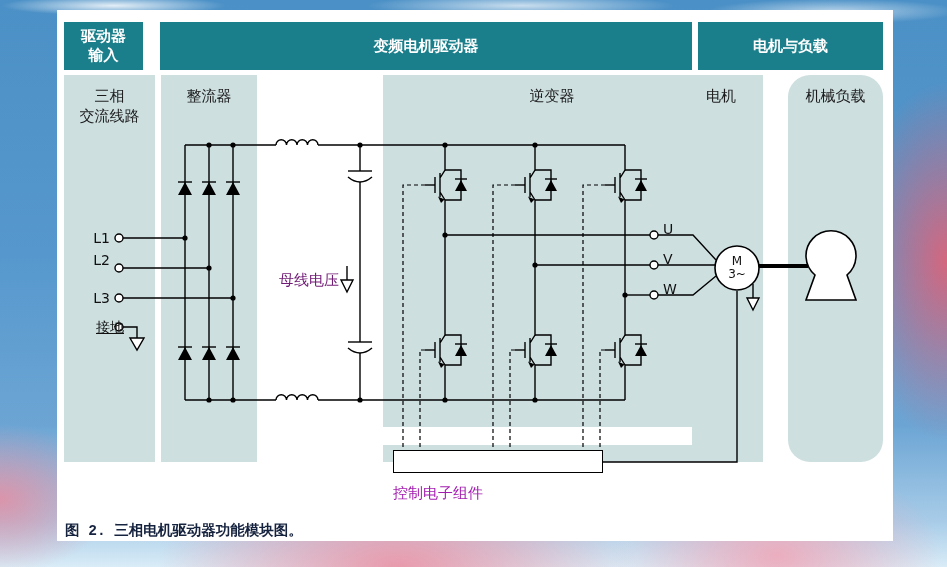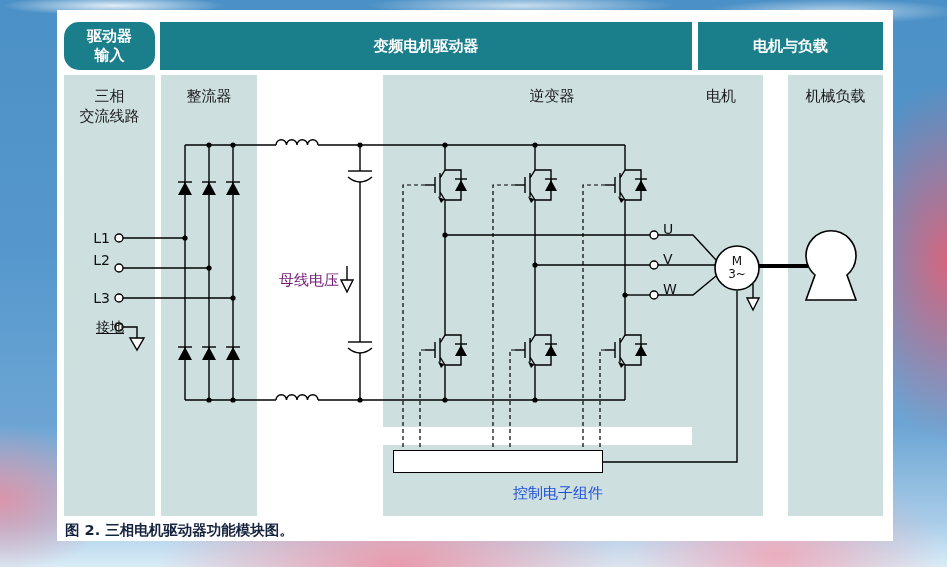--- a/index.html
+++ b/index.html
@@ -17,41 +17,41 @@
       radial-gradient(ellipse 150px 100px at 0% 88%, rgba(230,140,160,.85), rgba(230,140,160,0) 75%),
       linear-gradient(180deg, #4b90c6 0%, #5698cd 45%, #6ca5d4 75%, #a8cce8 92%, #d9ecf7 100%);
   }
   .card { position:absolute; left:57px; top:10px; width:836px; height:531px; background:#fff; }
   .hdr {
     position:absolute; top:12px; height:48px; background:#1a7f8b; color:#fff;
     display:flex; align-items:center; justify-content:center;
     font-weight:bold; font-size:15px; text-align:center;
   }
   .hdr span { white-space:pre-line; line-height:19px; }
-  .col { position:absolute; top:65px; height:441px; background:#cedfe0; }
+  .col { position:absolute; top:65px; height:387px; background:#cedfe0; }
   .col-label {
     display:block; padding-top:11px; text-align:center; font-size:15px; color:#1c1c1c;
     white-space:pre-line; line-height:20px;
   }
   .band { position:absolute; left:326px; top:417px; width:309px; height:18px; background:#fff; }
   .ctrlbox { position:absolute; left:336px; top:440px; width:210px; height:23px; background:#fff; border:1.5px solid #000; }
   svg.circuit { position:absolute; left:0; top:0; width:836px; height:531px; }
   .lbl { position:absolute; font-size:14px; color:#111; line-height:18px; }
   .lbl.rt { text-align:right; }
   .motor-label { position:absolute; left:660px; top:245px; width:40px; text-align:center; font-size:12px; line-height:13px; color:#111; white-space:pre-line; }
-  .ctrl-label { position:absolute; left:336px; top:474px; width:210px; text-align:right; font-size:15px; color:#1d4ed8; }
+  .ctrl-label { position:absolute; left:336px; top:474px; width:210px; text-align:left; font-size:15px; color:#a21caf; }
   .busv-label { position:absolute; left:222px; top:261px; width:70px; font-size:15px; color:#701a75; }
-  .caption { position:absolute; left:8px; top:511px; font-size:14.5px; font-weight:bold; color:#16233f; }
+  .caption { position:absolute; left:8px; top:511px; font-size:14.5px; font-weight:bold; color:#16233f;font-family:Liberation Mono, monospace; }
 </style>
 </head>
 <body>
 
 <div class="card">
 
-  <div class="hdr" style="left:7px;width:91px;border-radius:15px;">
+  <div class="hdr" style="left:7px;width:79px;">
     <span>驱动器
 输入</span>
   </div>
   <div class="hdr" style="left:641px;width:185px;">
     <span>电机与负载</span>
   </div>
   <div class="hdr" style="left:103px;width:532px;">
     <span>变频电机驱动器</span>
   </div>
 
@@ -61,21 +61,21 @@
   </div>
   <div class="col" style="left:104px;width:96px;">
     <span class="col-label">整流器</span>
   </div>
   <div class="col" style="left:326px;width:309px;padding-left:29px;">
     <span class="col-label">逆变器</span>
   </div>
   <div class="col" style="left:622px;width:84px;">
     <span class="col-label">电机</span>
   </div>
-  <div class="col" style="left:731px;width:95px;">
+  <div class="col" style="left:731px;width:95px;border-radius:22px;">
     <span class="col-label">机械负载</span>
   </div>
 
   <div class="band"></div>
   <div class="ctrlbox"></div>
 
   <svg class="circuit" viewBox="57 10 836 531">
     <defs>
       <g id="dio">
         <path d="M-7,8 L7,8 L0,-5 Z" fill="#000" stroke="none"></path>

